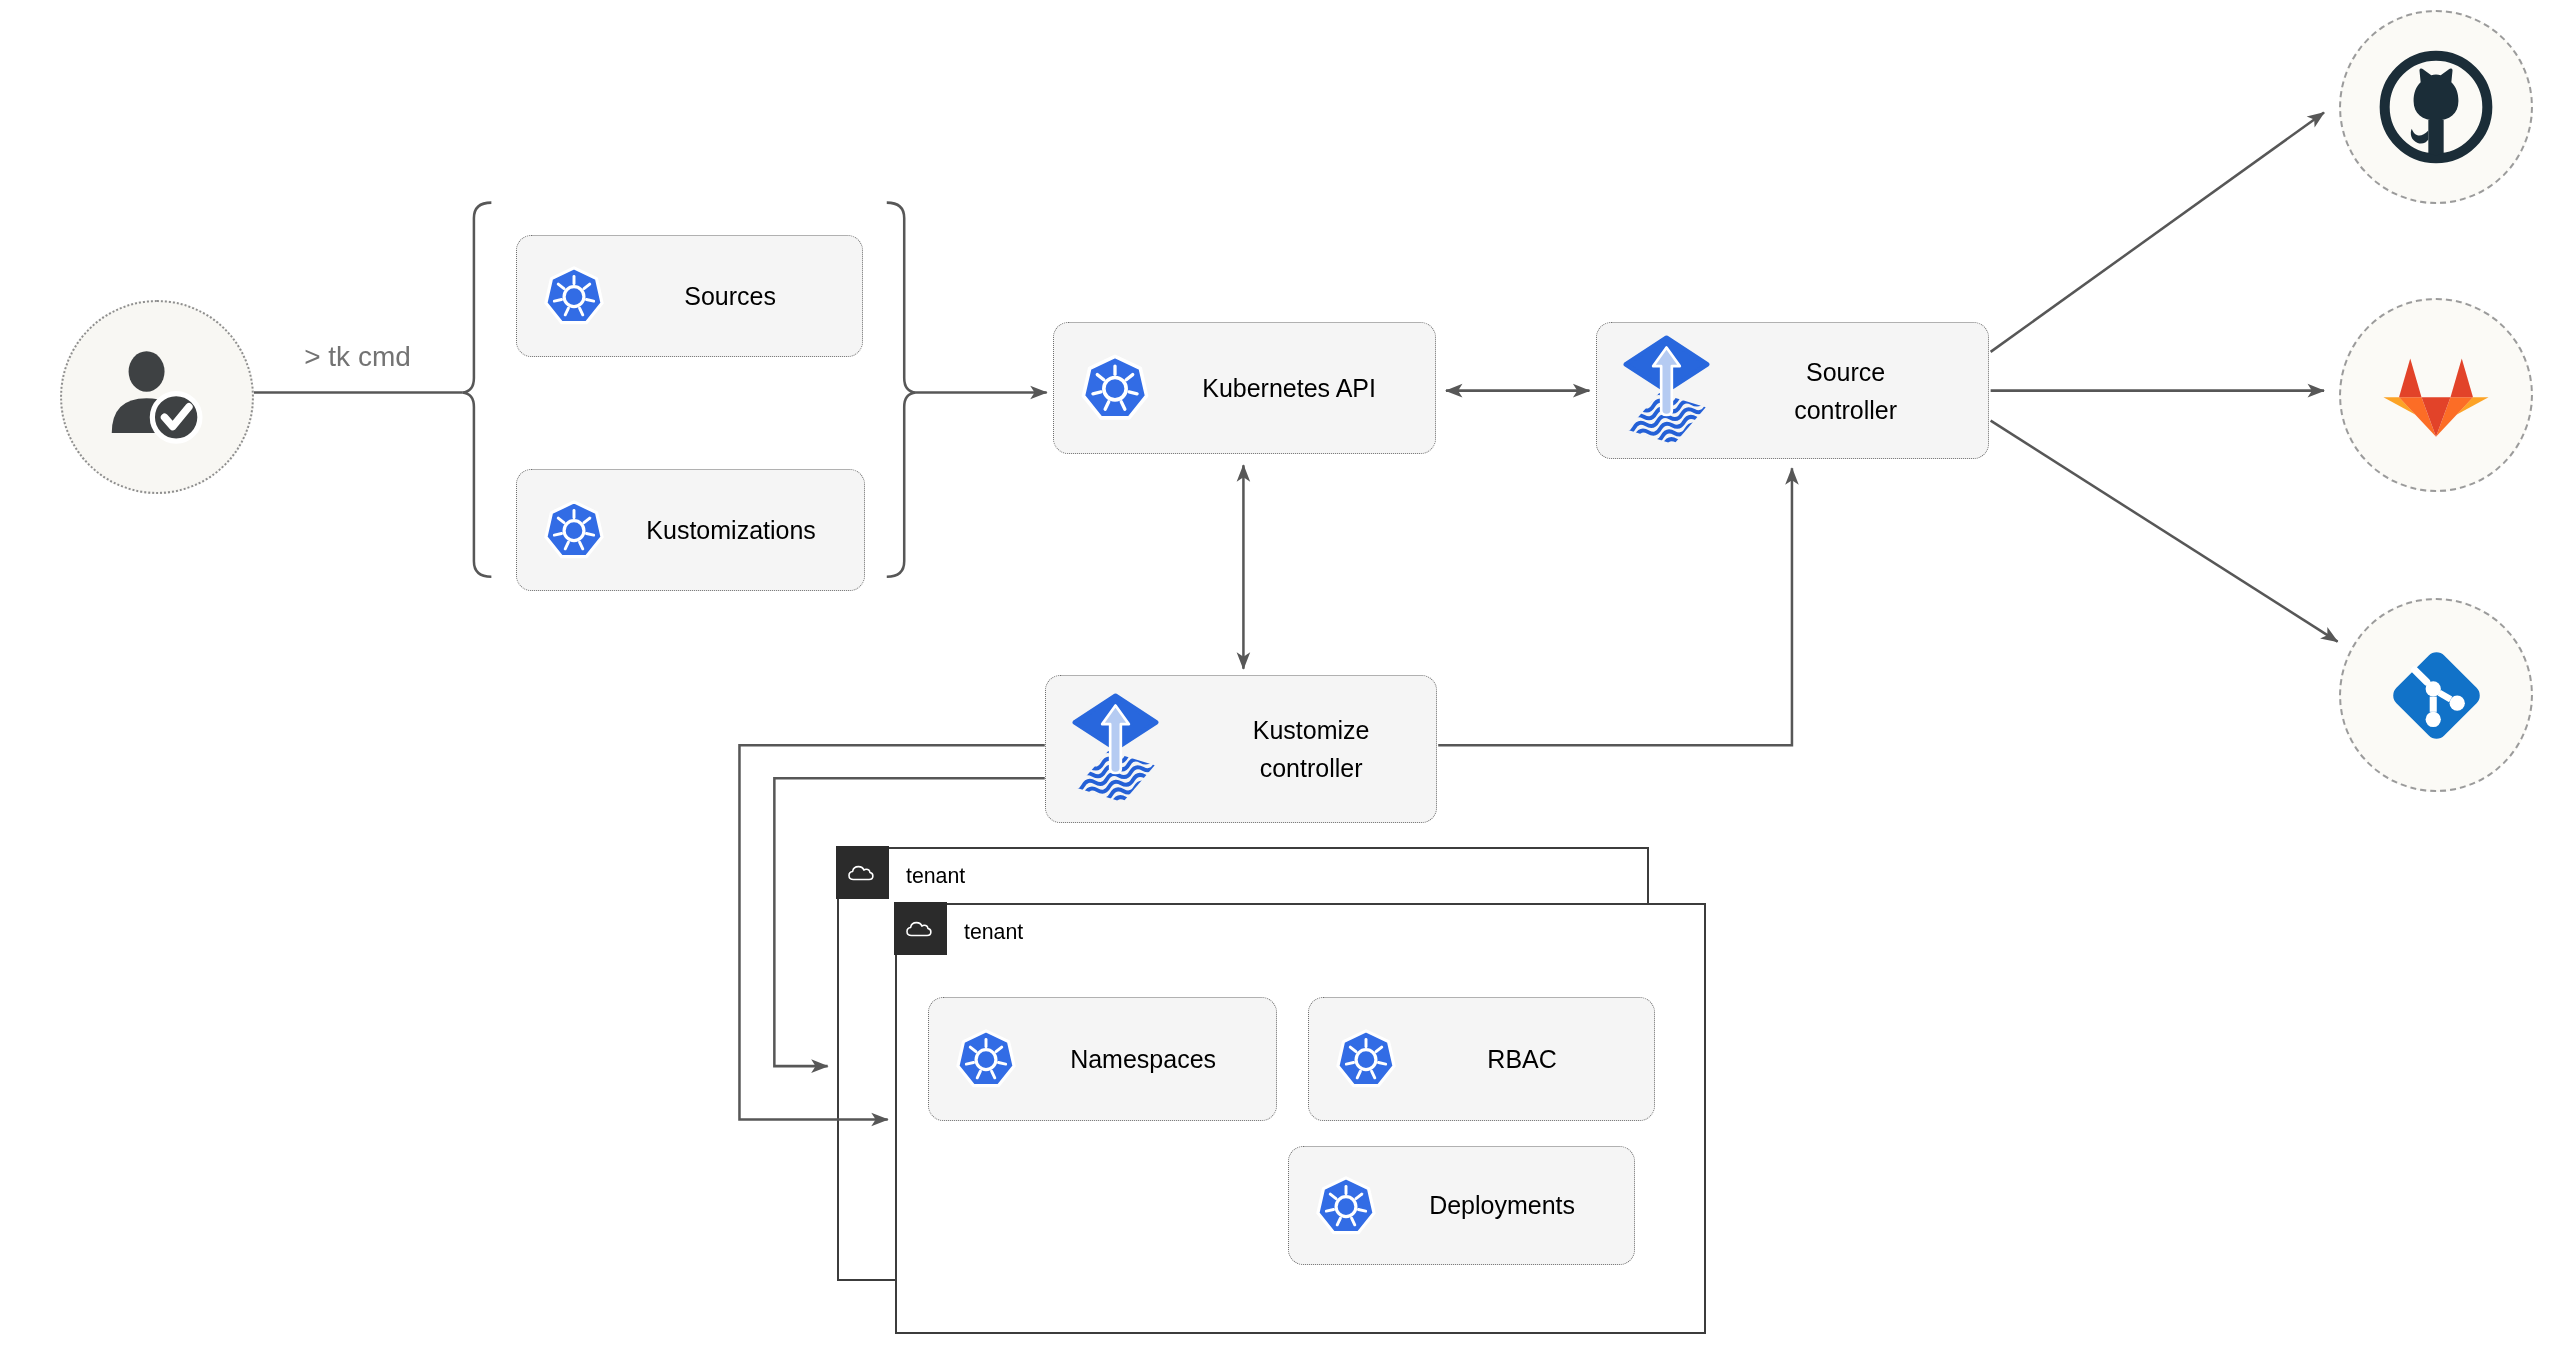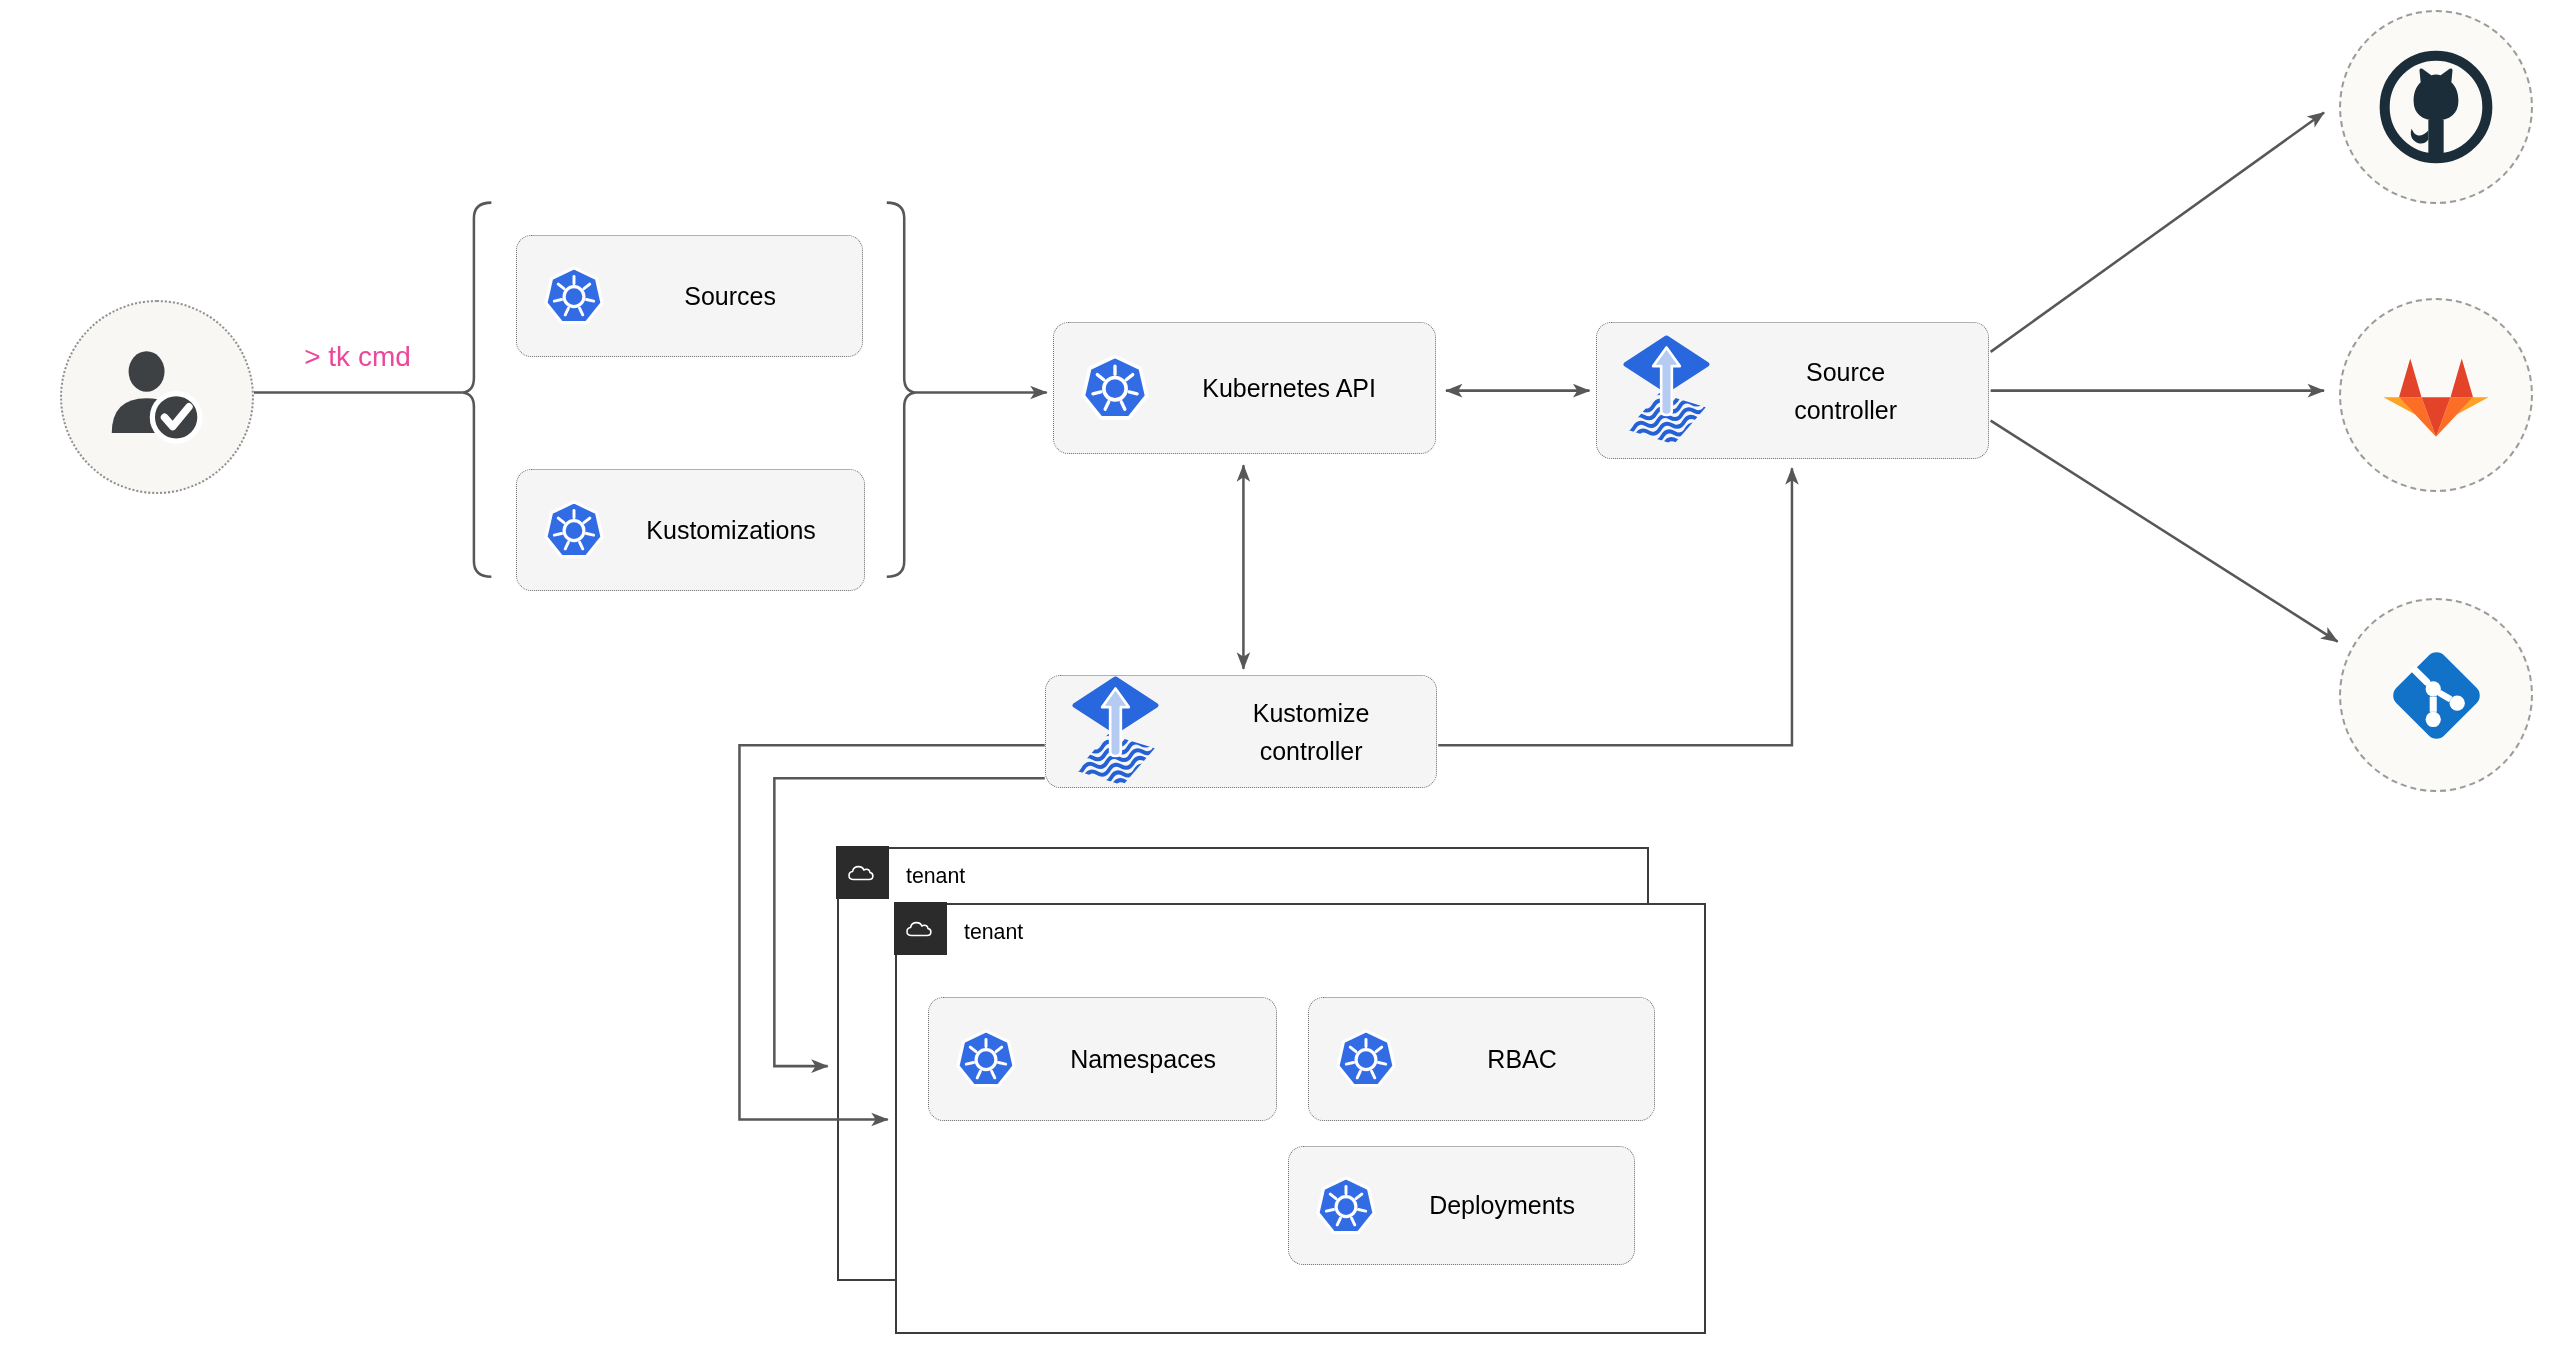--- a/index.html
+++ b/index.html
@@ -24,21 +24,21 @@
   }
   .tenant-title{position:absolute;left:67px;top:14.5px;font-size:21.3px;color:#000000;}
   
   .big-circle{
     position:absolute;width:194px;height:194px;border-radius:50%;
     border:2.9px dashed #9B9B9B;background:#FBFAF6;
     display:flex;align-items:center;justify-content:center;box-sizing:border-box;z-index:5;
   }
   .user-circle{border:2.9px dotted #8E8E8E;background:#F8F7F3;}
   .cmd{position:absolute;left:279px;top:341px;width:157px;text-align:center;
-       font-size:28px;color:#ec4899;z-index:6;}
+       font-size:28px;color:#737373;z-index:6;}
   .defs-hidden{position:absolute;width:0;height:0;overflow:hidden;}
 </style>
 </head>
 <body>
 
 <svg class="defs-hidden" aria-hidden="true">
   <defs>
     <symbol id="sym-k8s" viewBox="0 0 100 100">
       <path d="M50 6 L85.2 22.9 L93.9 61 L69.5 91.5 L30.5 91.5 L6.1 61 L14.8 22.9 Z" fill="#326CE5" stroke="#ffffff" stroke-width="5" stroke-linejoin="round"></path>
       <circle cx="50" cy="51" r="15.5" fill="none" stroke="#ffffff" stroke-width="5"></circle>
@@ -139,21 +139,21 @@
     <span class="lbl">Kubernetes API</span>
   </div>
 
   <div class="node" style="left:1596px;top:322px;width:393px;height:137px;">
     <svg class="icon" width="89" height="112" viewBox="0 0 92 116">
         <use href="#sym-flux"></use>
       </svg>
     <span class="lbl"><span class="lbl-inner">Source controller</span></span>
   </div>
 
-  <div class="node" style="left:1045px;top:675px;width:392px;height:113px;gap:34px;">
+  <div class="node" style="left:1045px;top:675px;width:392px;height:148px;gap:34px;">
     <svg class="icon" width="89" height="112" viewBox="0 0 92 116">
         <use href="#sym-flux"></use>
       </svg>
     <span class="lbl"><span class="lbl-inner">Kustomize controller</span></span>
   </div>
 
   <div class="big-circle" style="left:2339px;top:9.7px;">
     <svg width="118" height="118" viewBox="0 0 122 122">
         <use href="#sym-github"></use>
       </svg>

